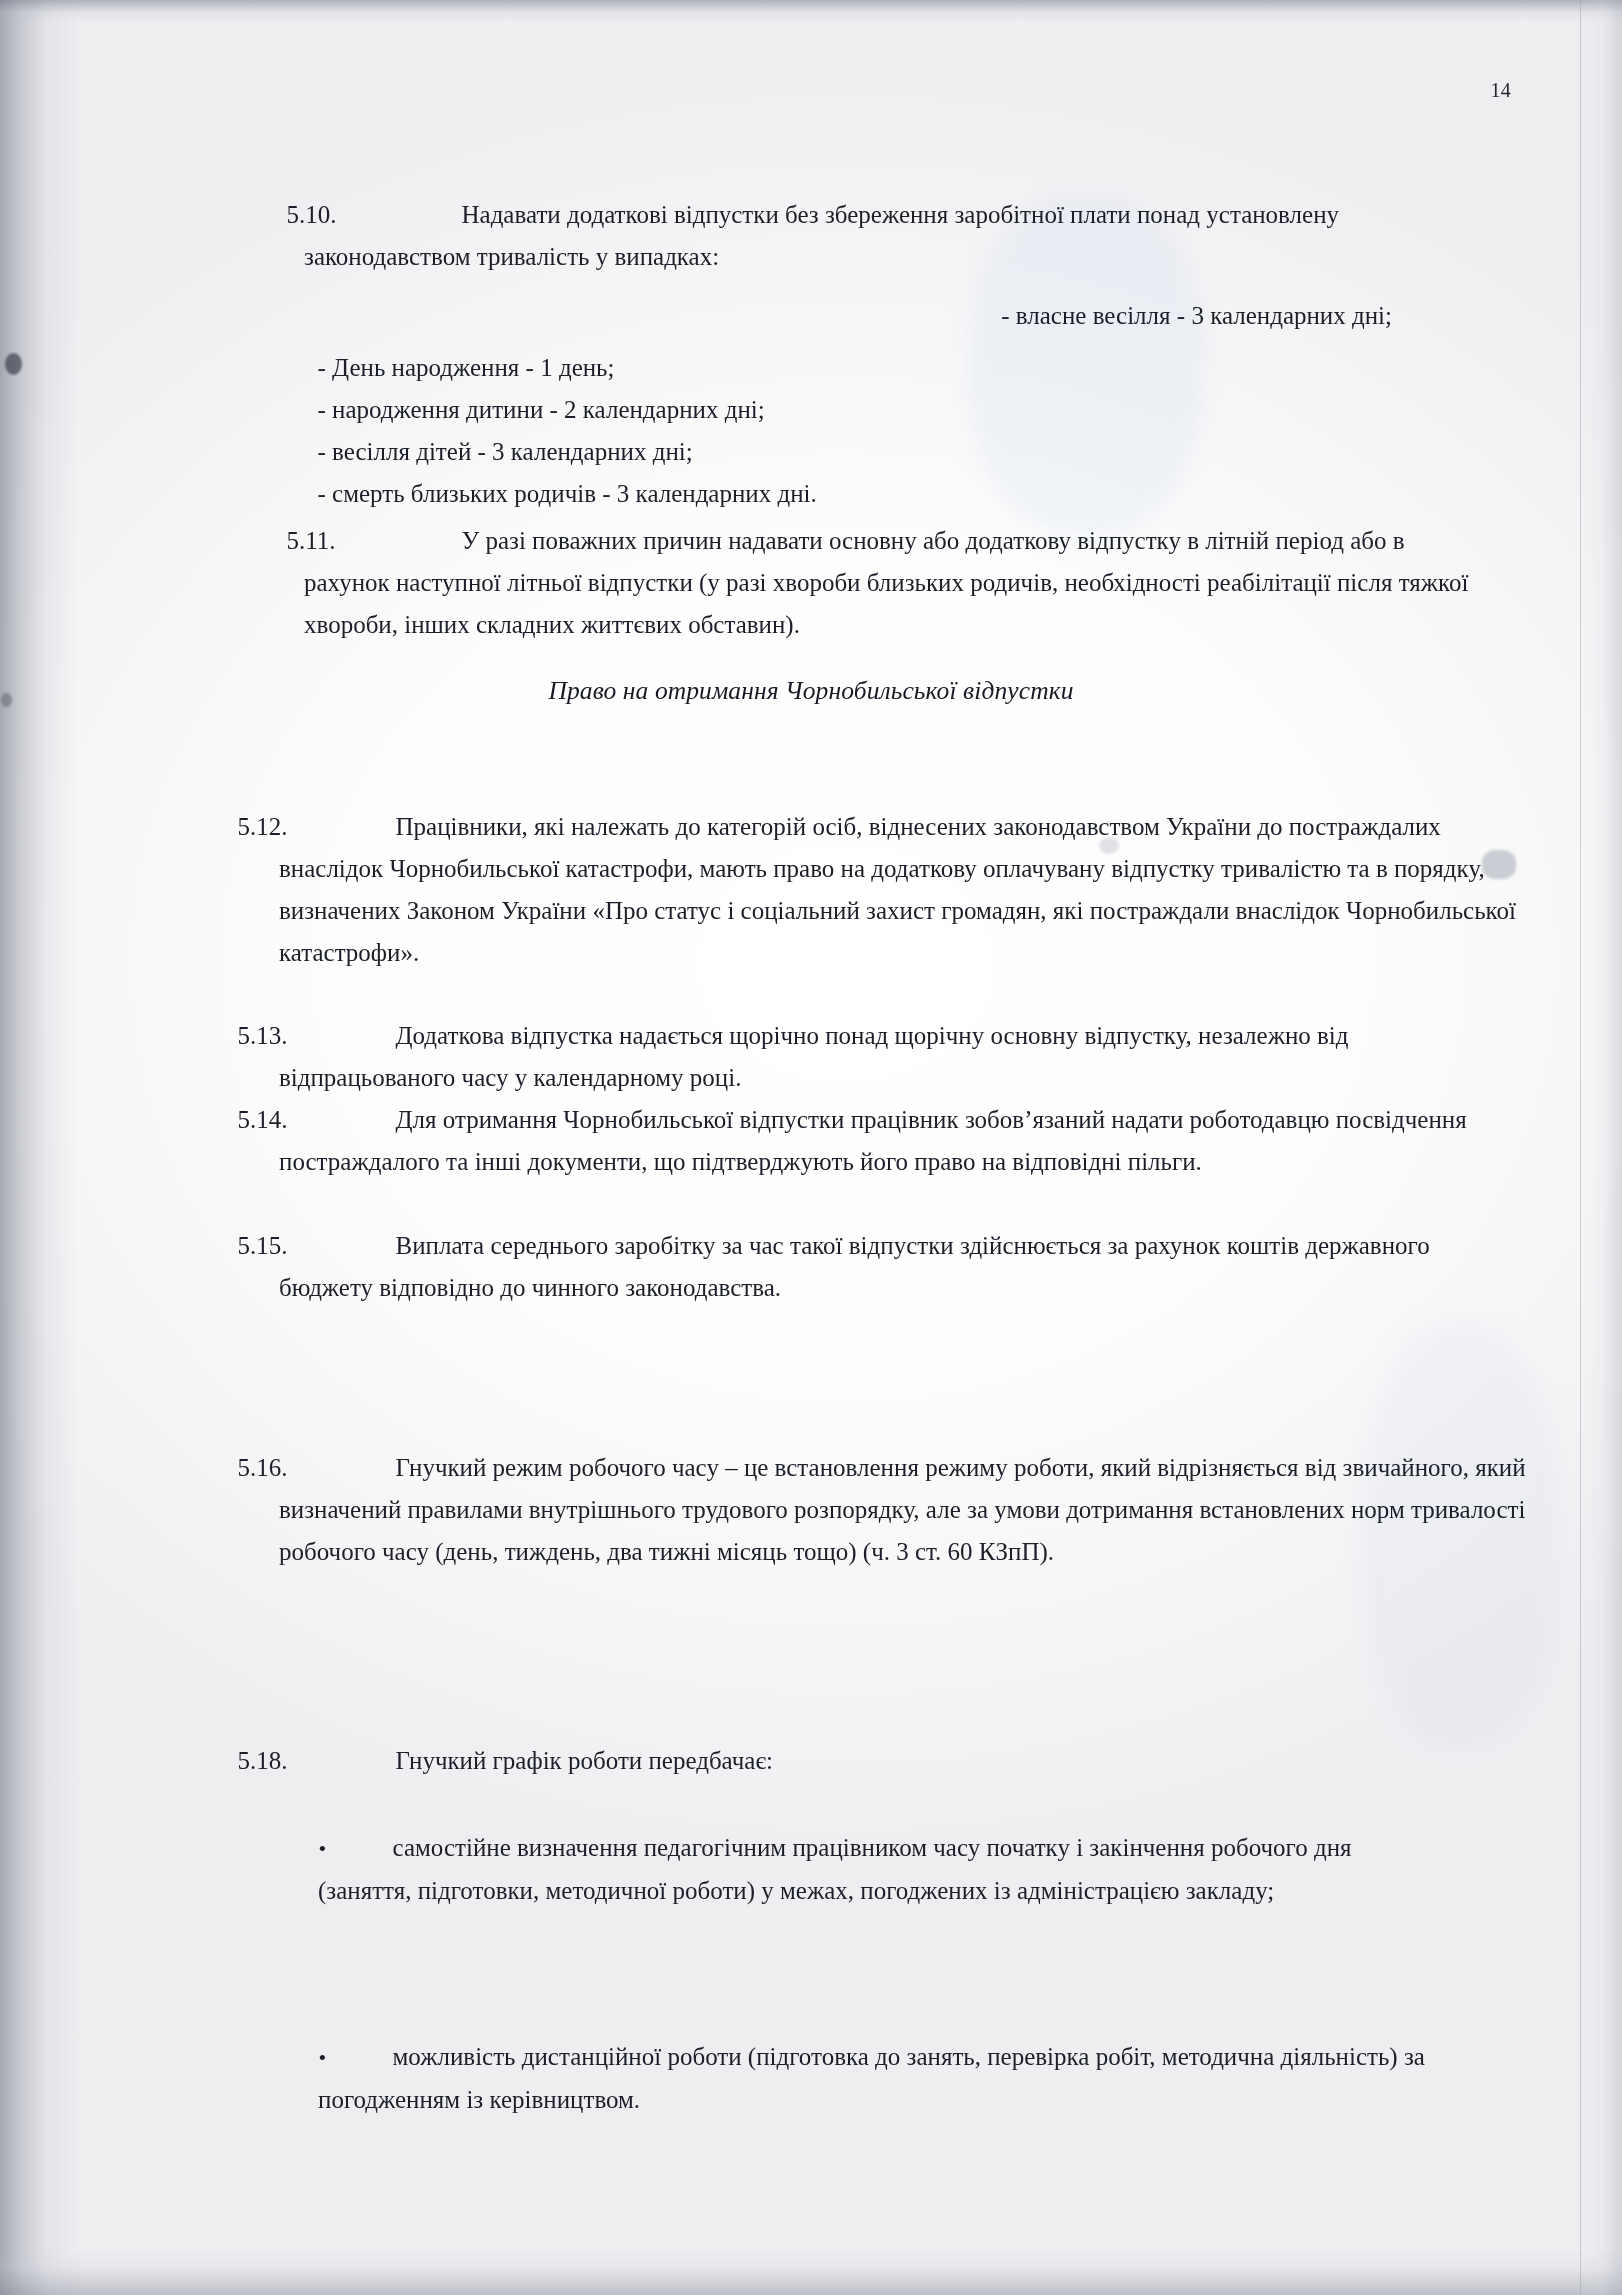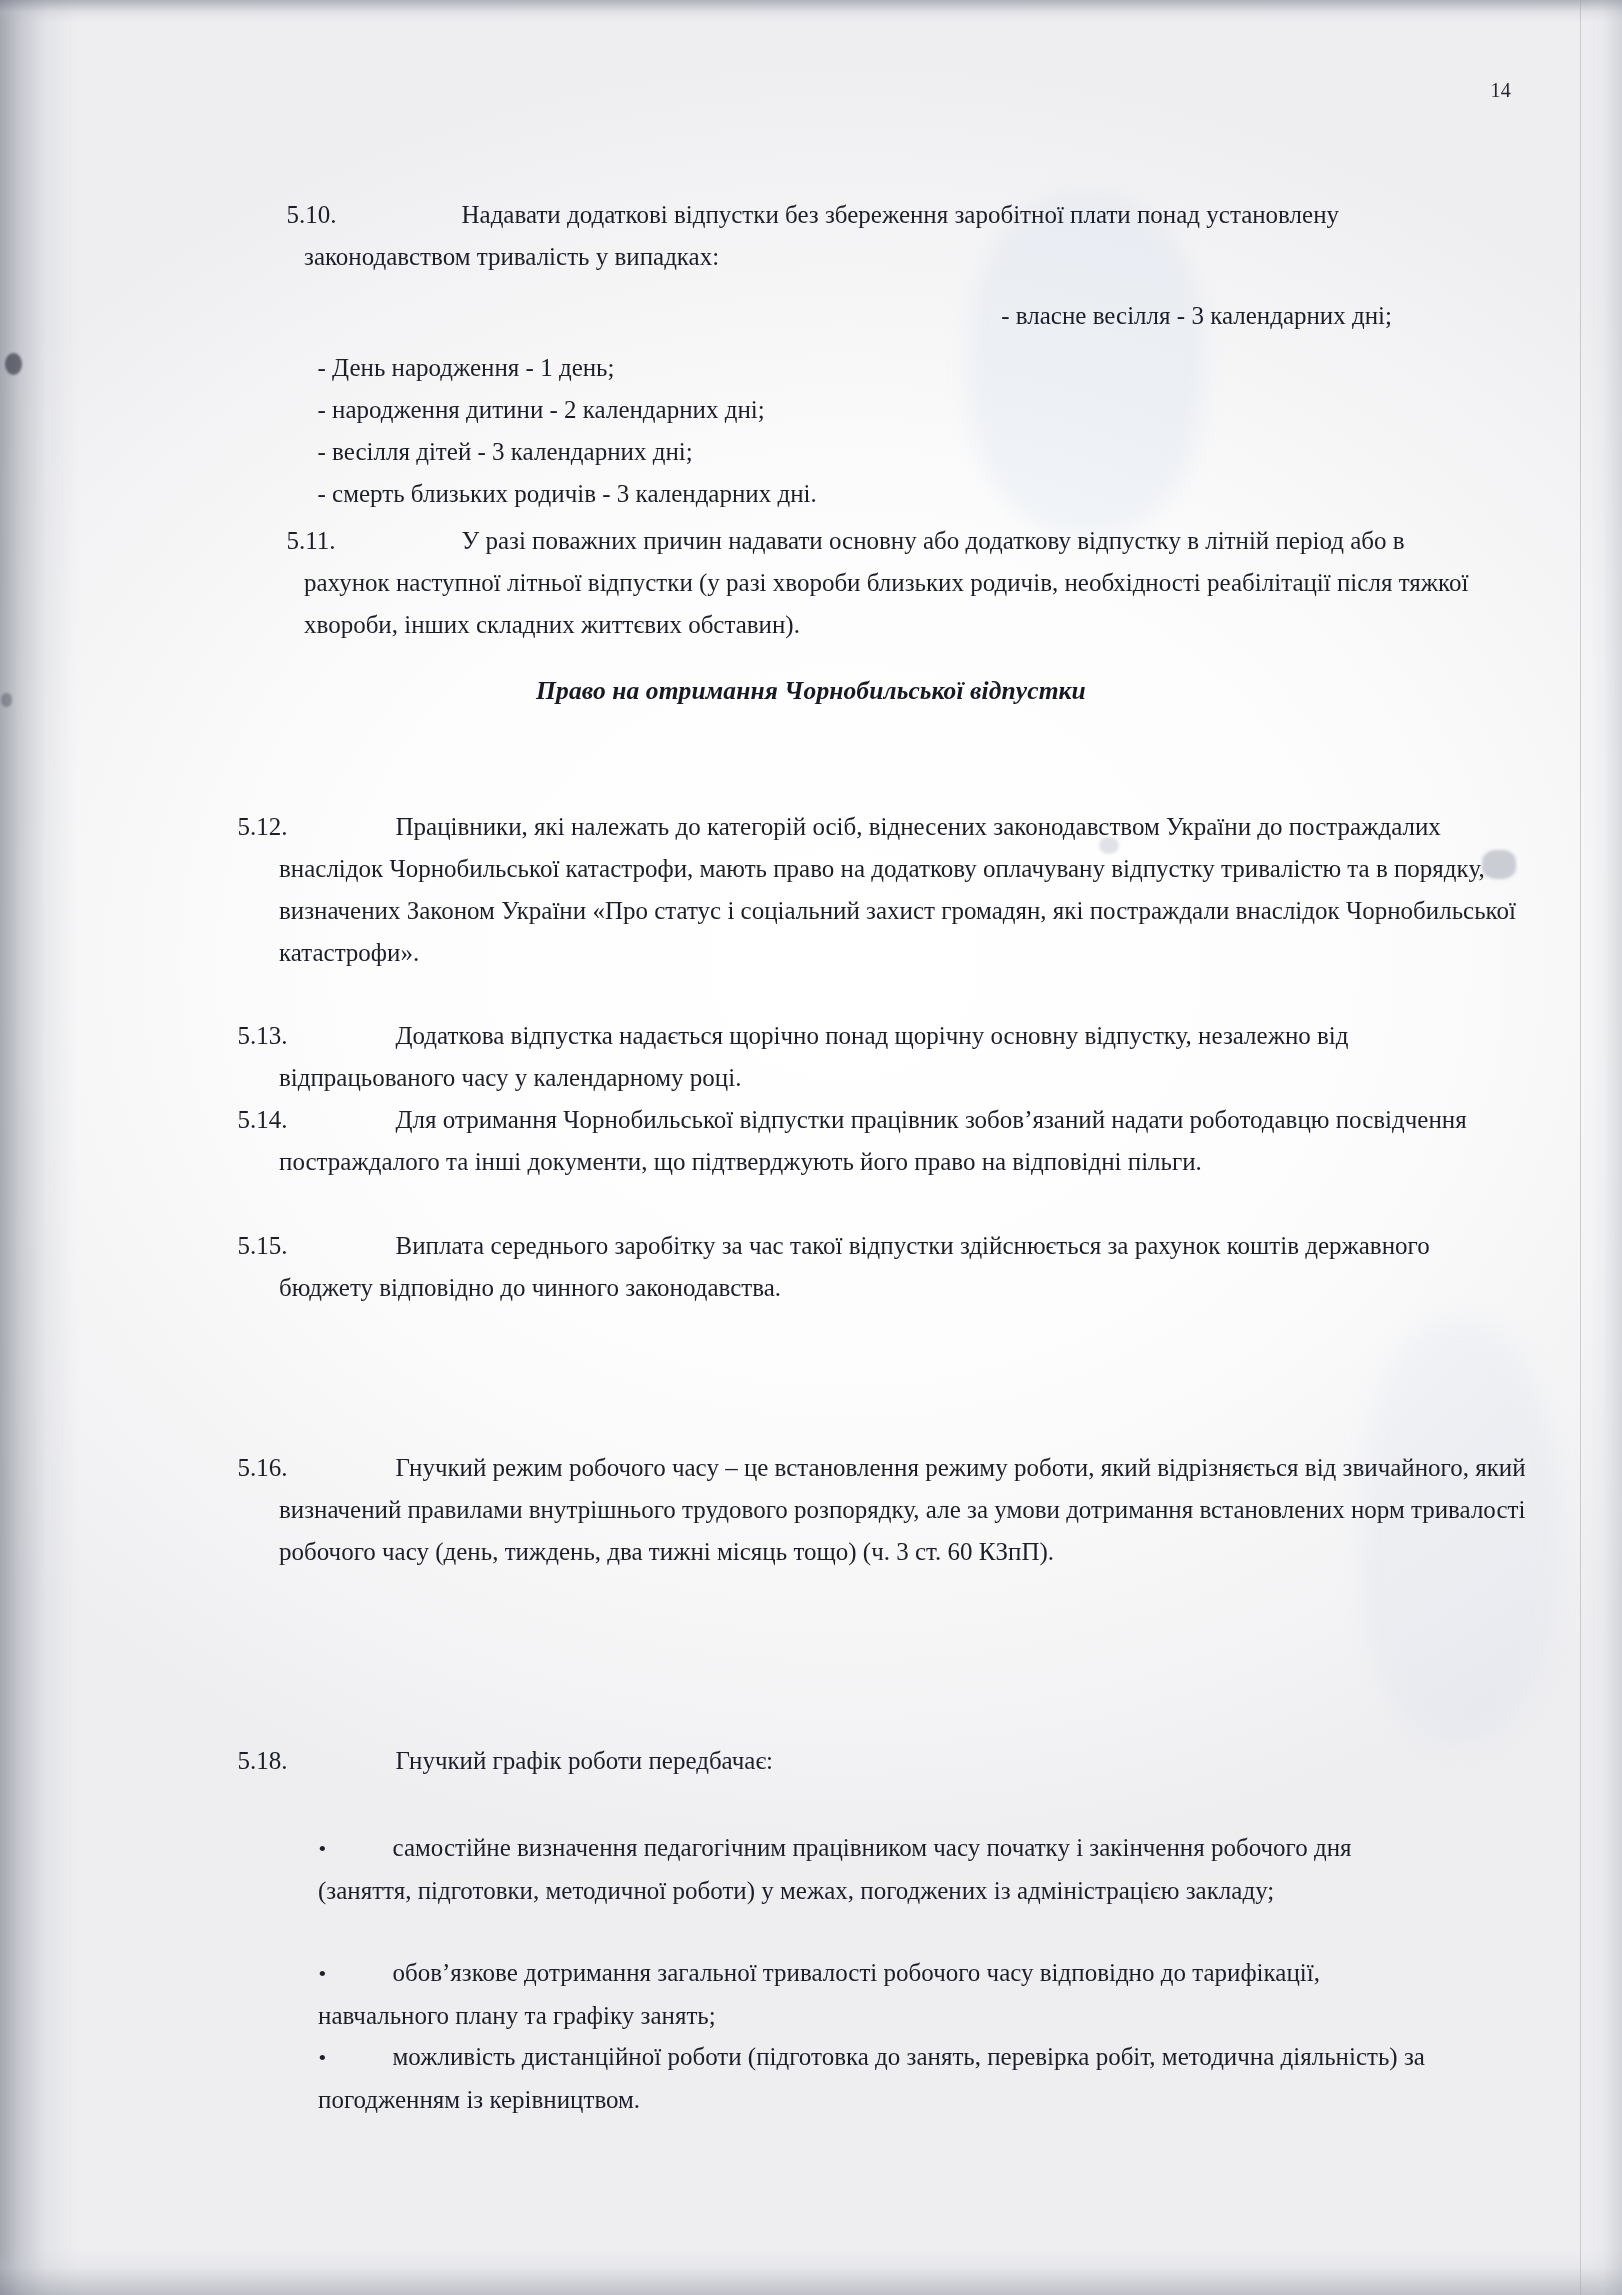--- a/index.html
+++ b/index.html
@@ -135,21 +135,21 @@
     left: 280px;
     width: 1112px;
     line-height: 41px;
   }
 
   .heading {
     position: absolute;
     width: 100%;
     text-align: center;
     font-size: 25.5px;
-    font-weight: bold;
+    font-weight: normal;
     font-style: italic;
     letter-spacing: 0.1px;
     color: #171a24;
   }
 
   .bullet-item {
     left: 281px;
     width: 1132px;
     padding-left: 37px;
     text-indent: -37px;
@@ -228,22 +228,19 @@
     </div>
 
 
     <div class="blk clause-tight" style="top:1698px;">
       <span class="num">5.18.</span><span>Гнучкий графік роботи передбачає:</span>
     </div>
 
     <div class="blk bullet-item" style="top:1785px;">
       <span class="dot">•</span><span>самостійне визначення педагогічним працівником часу початку і закінчення робочого дня (заняття, підготовки, методичної роботи) у межах, погоджених із адміністрацією закладу;</span>
     </div>
-    <div class="blk bullet-item" style="top:1910px;">
-      <span class="dot">•</span><span>обов’язкове дотримання загальної тривалості робочого часу відповідно до тарифікації, навчального плану та графіку занять;</span>
-    </div>
     <div class="blk bullet-item" style="top:1994px;">
       <span class="dot">•</span><span>можливість дистанційної роботи (підготовка до занять, перевірка робіт, методична діяльність) за погодженням із керівництвом.</span>
     </div>
 
   </div>
 </div>
 
 
 </body></html>

